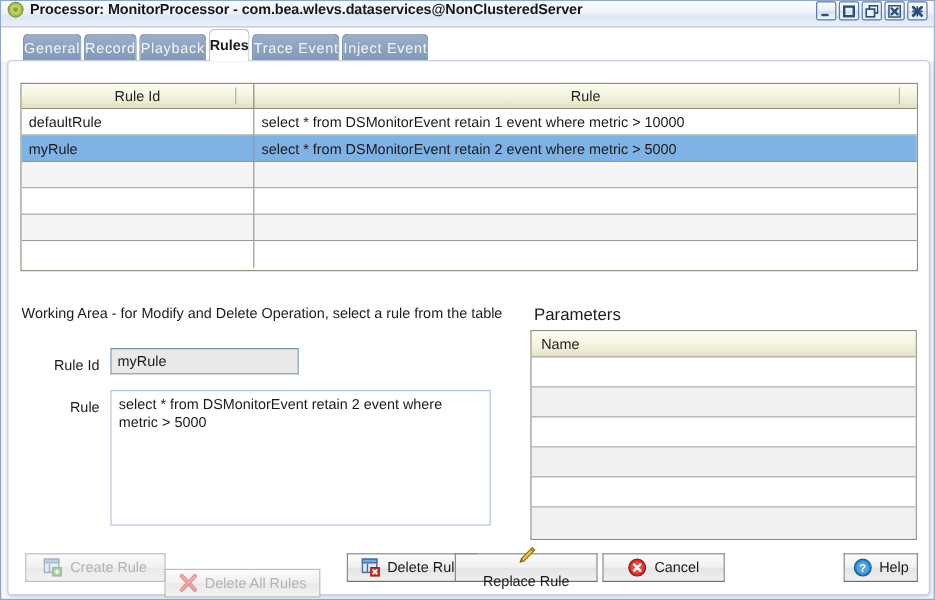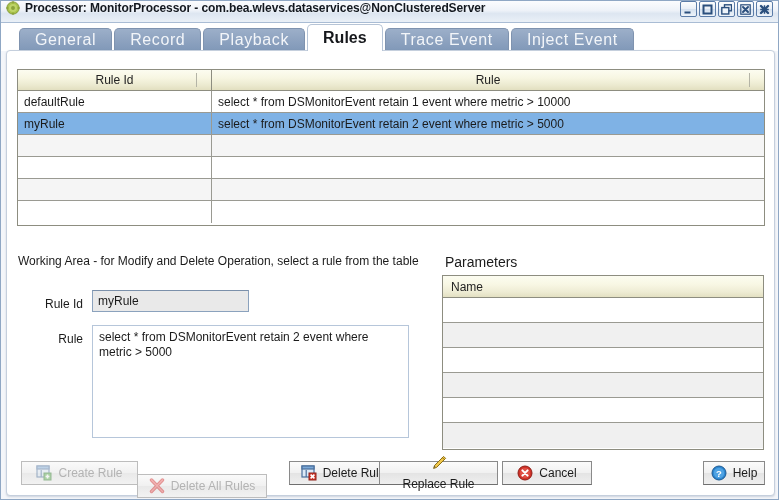--- a/index.html
+++ b/index.html
@@ -86,26 +86,26 @@
     height: 28px;
     display: flex;
     align-items: flex-end;
     padding-left: 18px;
     box-sizing: border-box;
     background: #ffffff;
   }
   .tab {
     height: 23px;
     box-sizing: border-box;
-    padding: 0 15px;
+    padding: 0 0;
     margin-right: 2px;
     display: flex;
     align-items: center;
     justify-content: center;
-    font-size: 16px;
+    font-size: 12px;
     color: #f2f5f9;
     background: linear-gradient(to bottom, #9cafc9 0%, #8ea3c0 50%, #8098b8 100%);
     border: 1px solid #7f93af;
     border-bottom: none;
     border-radius: 5px 5px 0 0;
     letter-spacing: 0.6px;
     cursor: default;
     position: relative;
   }
   .tab.selected {
@@ -316,21 +316,21 @@
     width: 16px; height: 16px;
     flex: 0 0 auto;
     display: block;
   }
   .btn.disabled .bicon { opacity: 0.45; }
 
   #btn-create   { left: 14px;  top: 2px; width: 117px; }
   #btn-delall   { left: 130px; top: 2px; width: 130px; margin-top: 13px; }
   #btn-delete   { left: 262px; top: 2px; width: 108px; margin-left: 20px; }
   #btn-replace  { left: 372px; top: 2px; width: 119px; flex-direction: column; }
-  #btn-cancel   { left: 495px; top: 2px; width:  90px; }
+  #btn-cancel   { left: 495px; top: 2px; width:  102px; }
   #btn-help     { left: 696px; top: 2px; width:  62px; }
 </style>
 </head>
 <body>
 
 <div id="window">
 
   <div id="titlebar">
     <span class="tb-icon">
       <svg class="gear-shape" viewBox="0 0 16 16" xmlns="http://www.w3.org/2000/svg">

